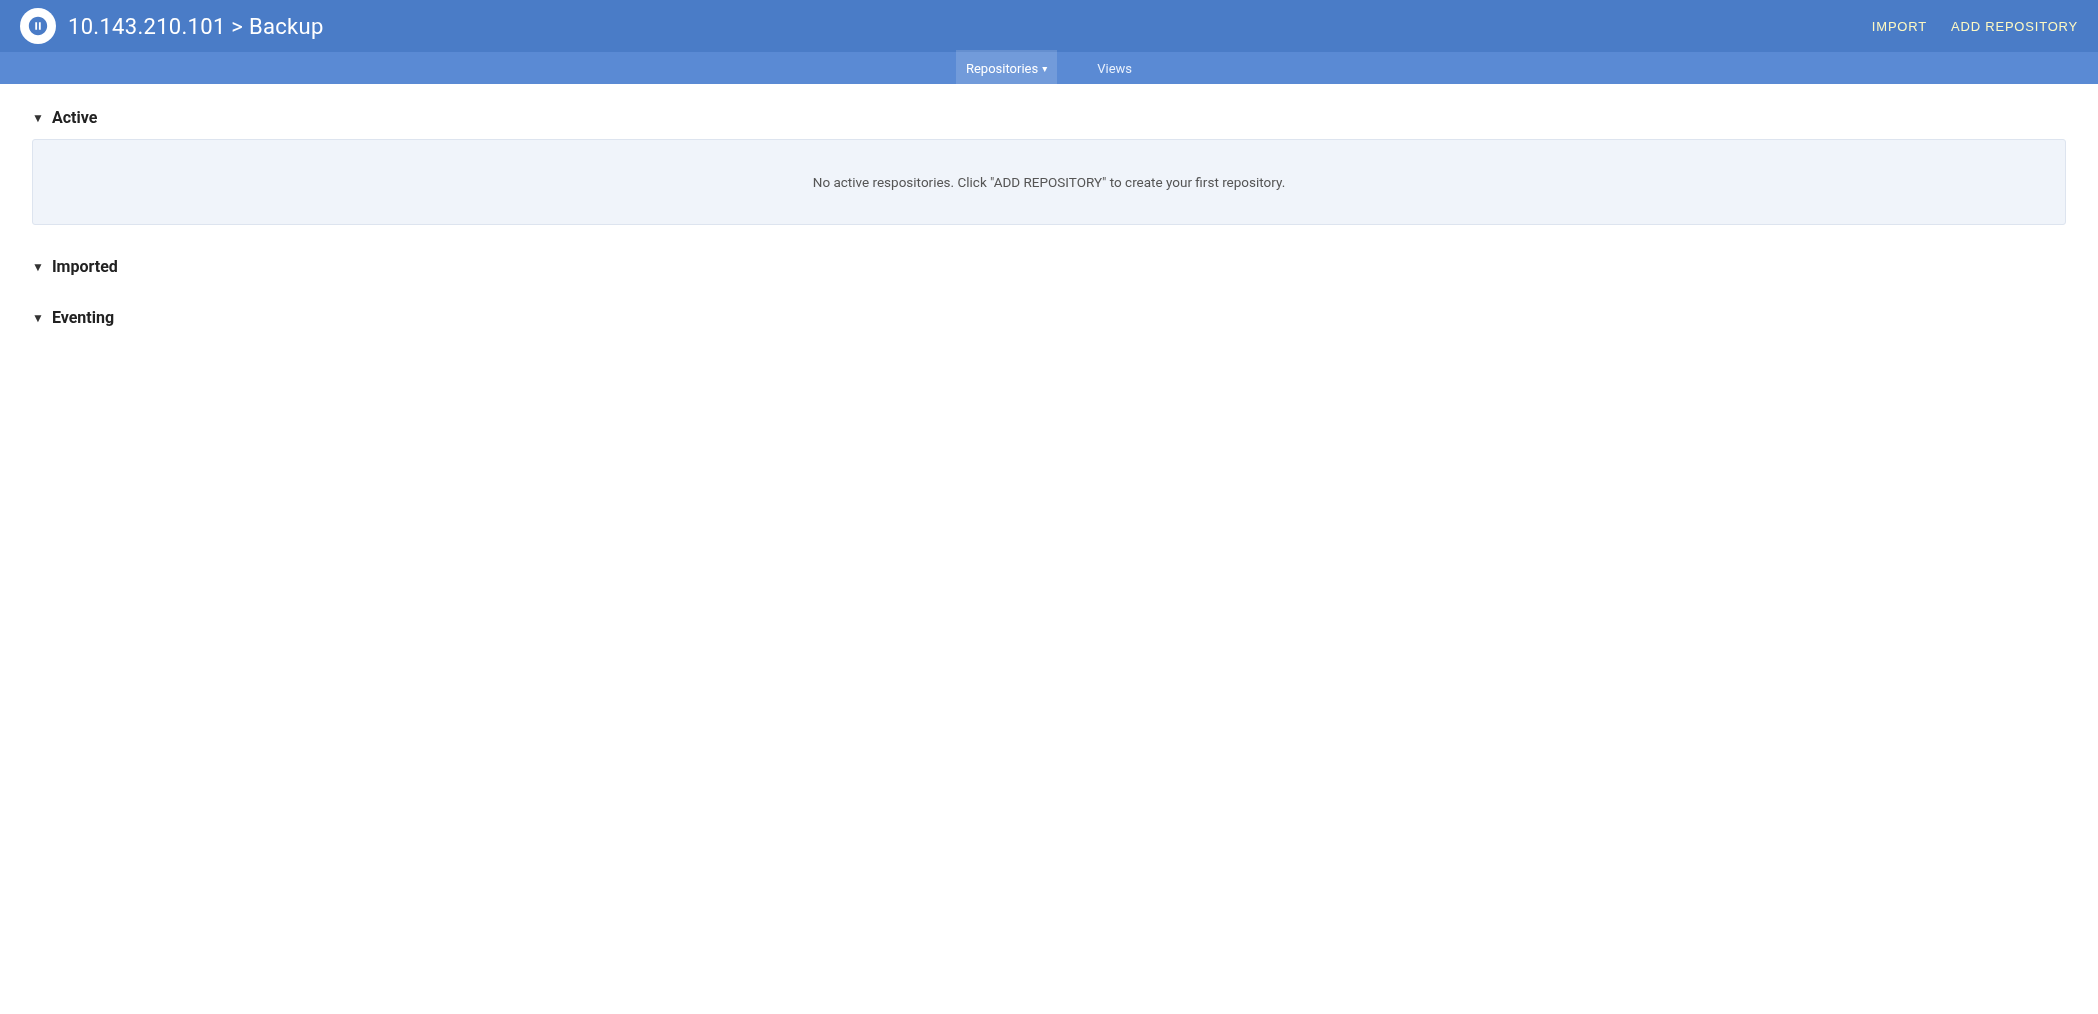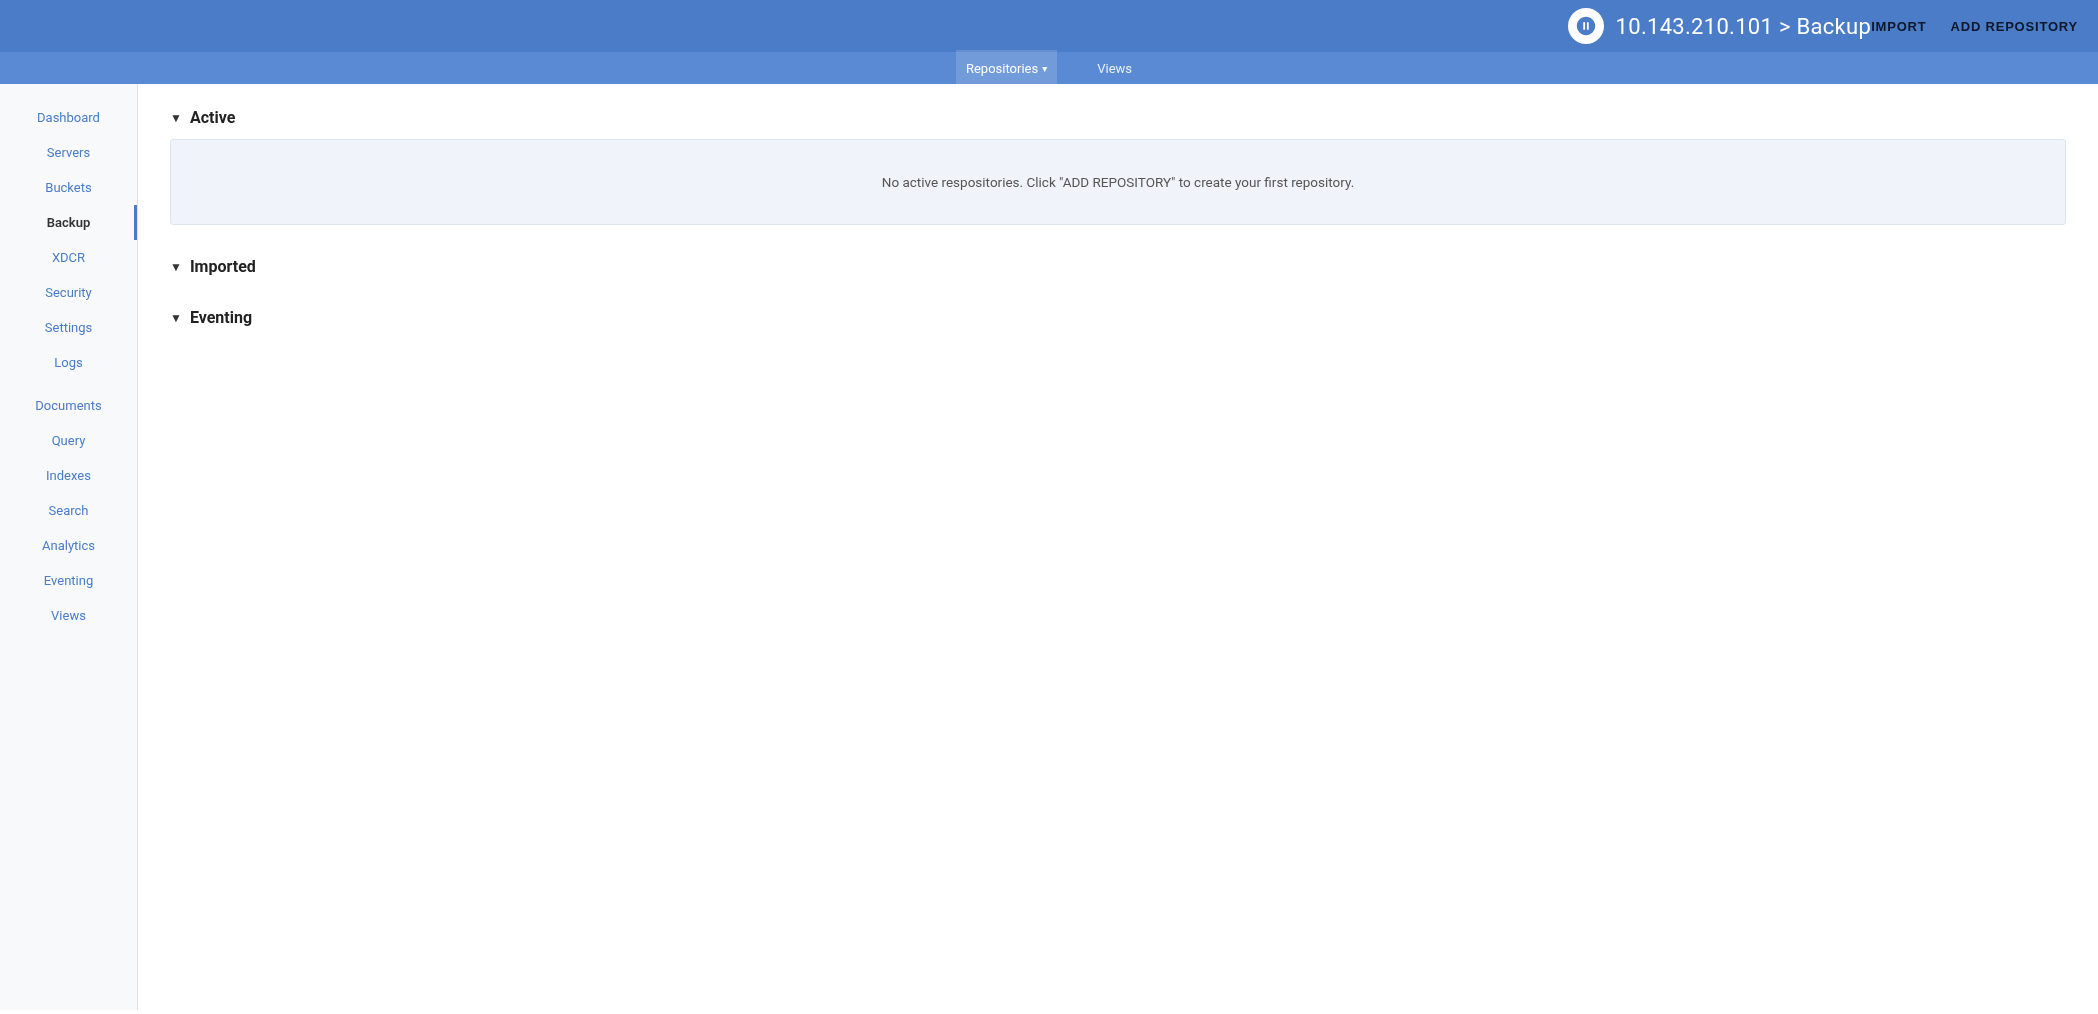--- a/index.html
+++ b/index.html
@@ -14,21 +14,21 @@
       color: #333;
     }
 
     
     .top-header {
       background: #4a7cc7;
       height: 52px;
       display: flex;
       align-items: center;
       padding: 0 20px;
-      justify-content: flex-end;
+      justify-content: space-between;
     }
     .top-header-left {
       display: flex;
       align-items: center;
       gap: 12px;
     }
     .logo-icon {
       width: 36px;
       height: 36px;
       background: #fff;
@@ -47,23 +47,23 @@
       font-size: 22px;
       font-weight: 400;
       letter-spacing: 0.3px;
     }
     .header-actions {
       display: flex;
       gap: 24px;
       align-items: center;
     }
     .header-action-btn {
-      color: #0f172a;
+      color: #fef9c3;
       font-size: 13px;
-      font-weight: 700;
+      font-weight: 400;
       letter-spacing: 0.8px;
       cursor: pointer;
       background: none;
       border: none;
       text-transform: uppercase;
     }
 
     
     .sub-nav {
       background: #5a8ad4;
@@ -196,38 +196,20 @@
     <span>Repositories</span>
     <span class="sub-nav-chevron">▾</span>
   </div>
   <div class="sub-nav-item">
     <span>Views</span>
   </div>
 </nav>
 
 <div class="app-body">
 
-  <aside class="sidebar">
-    <a class="sidebar-item">Dashboard</a>
-    <a class="sidebar-item">Servers</a>
-    <a class="sidebar-item">Buckets</a>
-    <a class="sidebar-item active sidebar-active-bar">Backup</a>
-    <a class="sidebar-item">XDCR</a>
-    <a class="sidebar-item">Security</a>
-    <a class="sidebar-item">Settings</a>
-    <a class="sidebar-item">Logs</a>
-    <div class="sidebar-divider"></div>
-    <a class="sidebar-item">Documents</a>
-    <a class="sidebar-item">Query</a>
-    <a class="sidebar-item">Indexes</a>
-    <a class="sidebar-item">Search</a>
-    <a class="sidebar-item">Analytics</a>
-    <a class="sidebar-item">Eventing</a>
-    <a class="sidebar-item">Views</a>
-  </aside>
 
   <main class="main-content">
 
     <div class="section">
       <div class="section-header">
         <span class="section-header-arrow">▼</span>
         <span class="section-title">Active</span>
       </div>
       <div class="section-body">
         <span>No active respositories. Click "ADD REPOSITORY" to create your first repository.</span>

